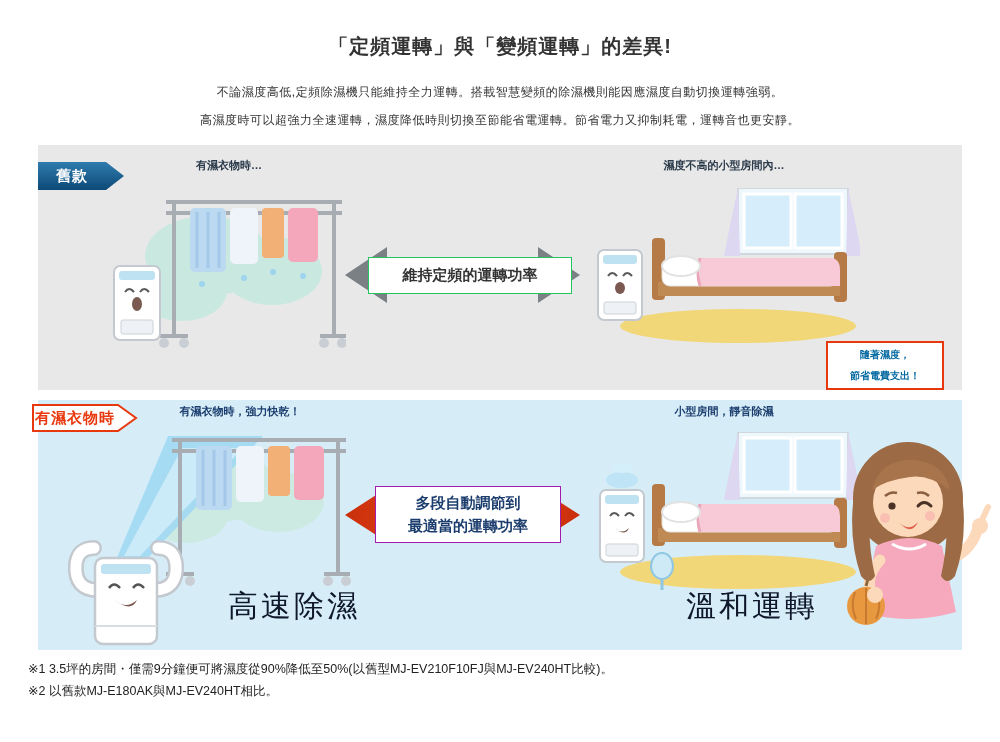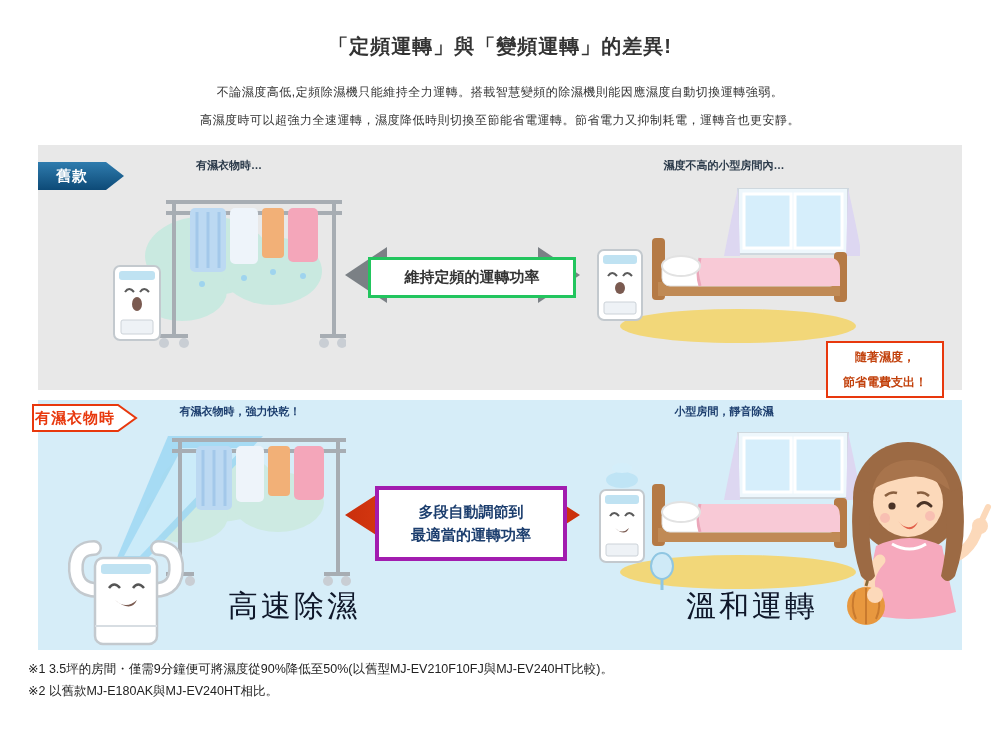--- a/index.html
+++ b/index.html
@@ -16,26 +16,26 @@
   .heading-old{color:#2b3a4a}
   .heading-new{color:#1c3e6e}
   .h-old-left{left:112px;top:158px;width:234px}
   .h-old-right{left:588px;top:158px;width:272px}
   .h-new-left{left:95px;top:404px;width:290px}
   .h-new-right{left:588px;top:404px;width:272px}
   .ribbon-text{position:absolute;left:0;top:0;height:28px;line-height:28px;text-align:center;
                color:#fff;font-weight:bold;font-size:15px;letter-spacing:1px}
   .ribbon-text.blue-bg{width:68px}
   .ribbon-text.red-tx{width:86px;color:#e8380d}
-  .arrow-label{background:#fff;border:3px solid #22c55e;color:#333;font-weight:bold;font-size:15px;
+  .arrow-label{background:#fff;border:1px solid #22c55e;color:#333;font-weight:bold;font-size:15px;
                text-align:center;padding:8px 6px}
   .arrow-label-gray{left:368px;top:257px;width:190px}
-  .arrow-label-red{left:375px;top:486px;width:172px;border:4px solid #a21caf;color:#1c3e6e;line-height:1.5;padding:11px 6px}
-  .bubble{left:826px;top:341px;width:114px;background:#fff;border:2px solid #e8380d;color:#c2410c;
-          font-weight:bold;font-size:12px;line-height:2.05;text-align:center;padding:2px 0;z-index:5}
+  .arrow-label-red{left:375px;top:486px;width:172px;border:1px solid #a21caf;color:#1c3e6e;line-height:1.5;padding:5px 6px}
+  .bubble{left:826px;top:341px;width:114px;background:#fff;border:2px solid #e8380d;color:#0369a1;
+          font-weight:bold;font-size:10px;line-height:2.05;text-align:center;padding:2px 0;z-index:5}
   .caption{font-size:30px;color:#0f172a;letter-spacing:3px;z-index:4}
   .caption-left{left:228px;top:586px}
   .caption-right{left:686px;top:586px}
   .footnotes{left:28px;top:658px;width:940px;font-size:12.5px;color:#222;line-height:22px}
   .scene{z-index:2}
   .woman{z-index:6}
 </style>
 </head>
 <body>
 

